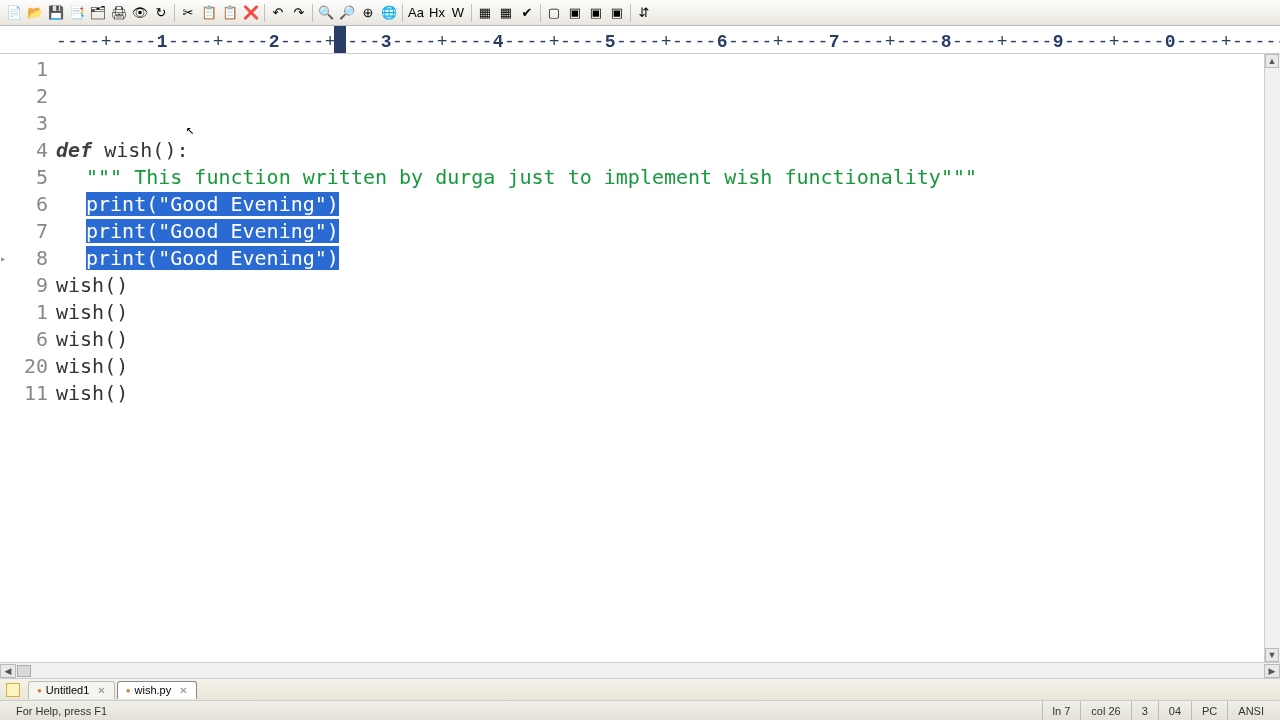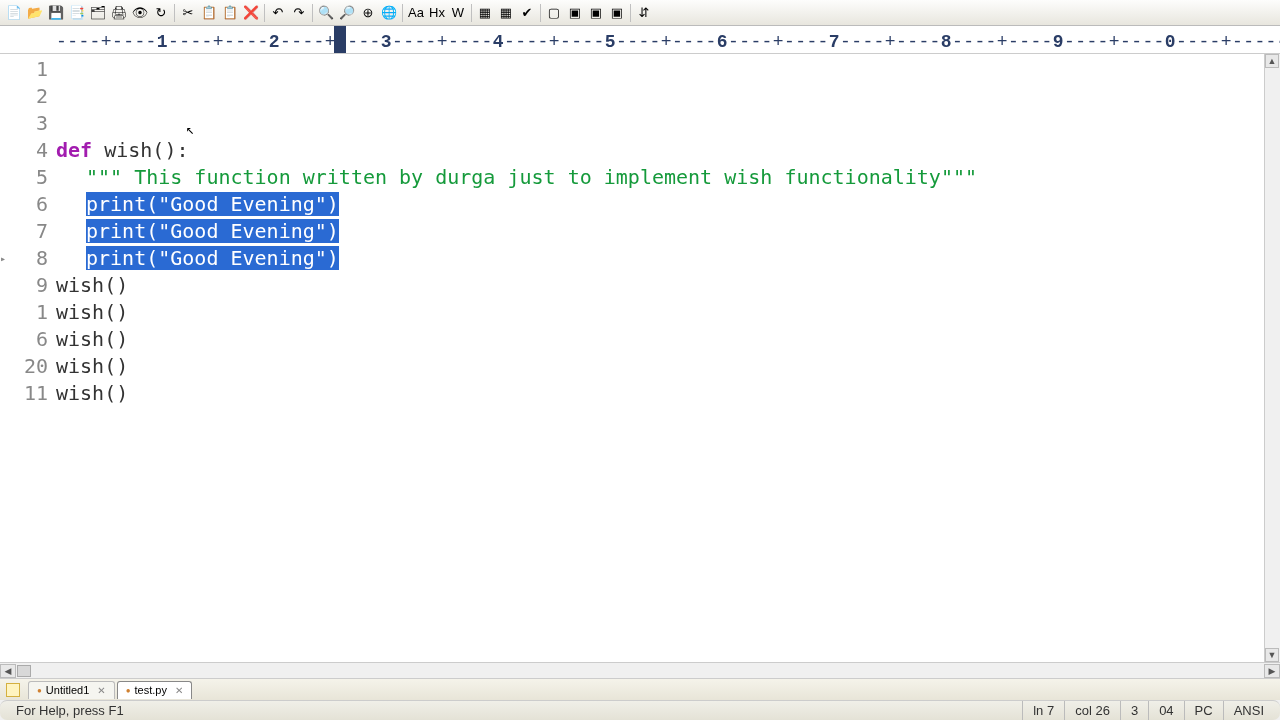--- a/index.html
+++ b/index.html
@@ -95,21 +95,21 @@
 .code {
   flex: 1;
   font-family: Consolas, monospace;
   font-size: 20px;
   line-height: 27px;
   white-space: pre;
   padding-top: 2px;
   position: relative;
 }
 .code-line { height: 27px; position: relative; }
-.kw { color: #a21caf; font-weight: bold; }
+.kw { color: #404040; font-weight: bold; font-style: italic; }
 .fn { color: #333; }
 .str { color: #159a3b; }
 .plain { color: #333; }
 .sel {
   background: #2a6ad3;
   color: #fff;
 }
 .sel .str, .sel .fn, .sel .kw { color: #fff; }
 .indent { display: inline-block; width: 30px; }
 .cursor-ptr {
@@ -186,24 +186,23 @@
   border-color: #888;
 }
 .tab .dot { color: #d08030; font-size: 8px; }
 .tab .close { color: #888; font-size: 10px; margin-left: 4px; }
 .statusbar {
   height: 20px;
   background: linear-gradient(to bottom, #f0efe8, #e4e2d6);
   border-top: 1px solid #ccc;
   display: flex;
   align-items: center;
-  font-size: 13px;
+  font-size: 11px;
   color: #333;
   padding: 0 6px;
-  border-radius: 7px;
 }
 .statusbar .cell {
   border-left: 1px solid #bbb;
   padding: 0 10px;
   height: 100%;
   display: flex;
   align-items: center;
 }
 .statusbar .cell:first-child { border-left: none; flex: 1; }
 .vscroll {
@@ -423,21 +422,21 @@
 <div class="tabs">
   <div class="doc-icon"></div>
   <div id="tabs-holder" style="display:flex;">
       <div class="tab">
         <span class="dot">●</span>
         <span>Untitled1</span>
         <span class="close">✕</span>
       </div>
       <div class="tab active">
         <span class="dot">●</span>
-        <span>test.py</span>
+        <span>wish.py</span>
         <span class="close">✕</span>
       </div>
     </div>
 </div>
 
 <div class="statusbar">
   <div class="cell">For Help, press F1</div>
   <div class="cell">ln 7</div>
   <div class="cell">col 26</div>
   <div class="cell">3</div>

